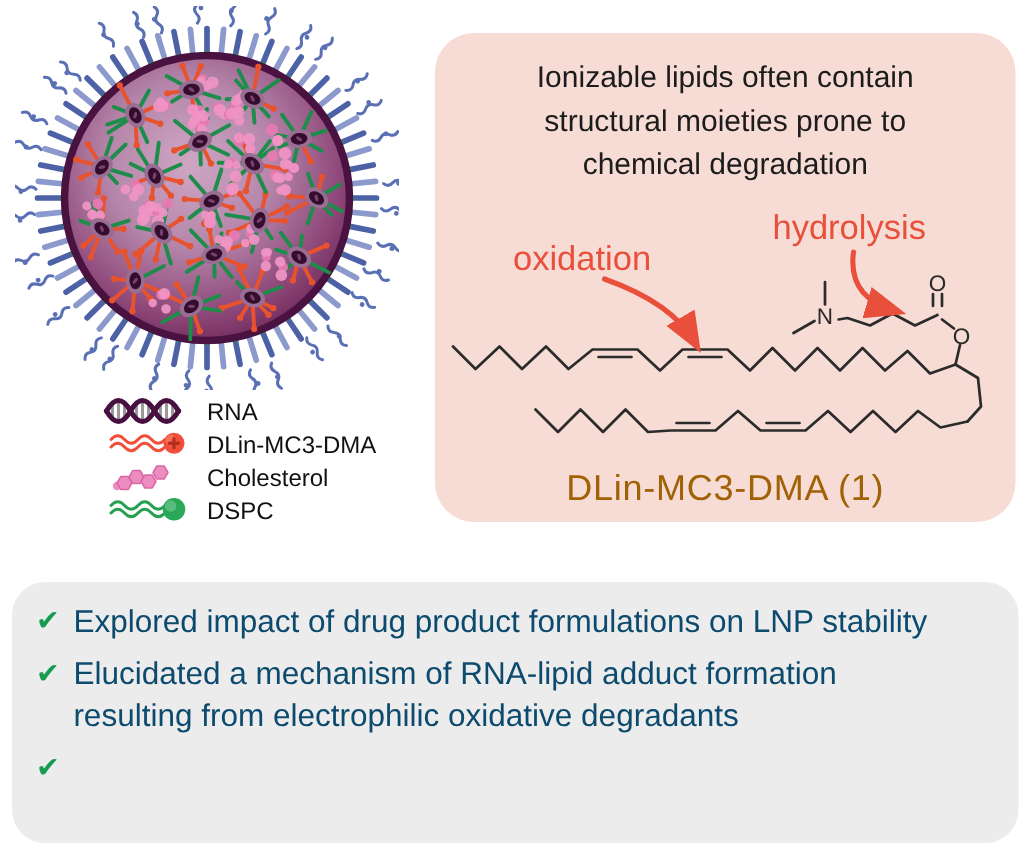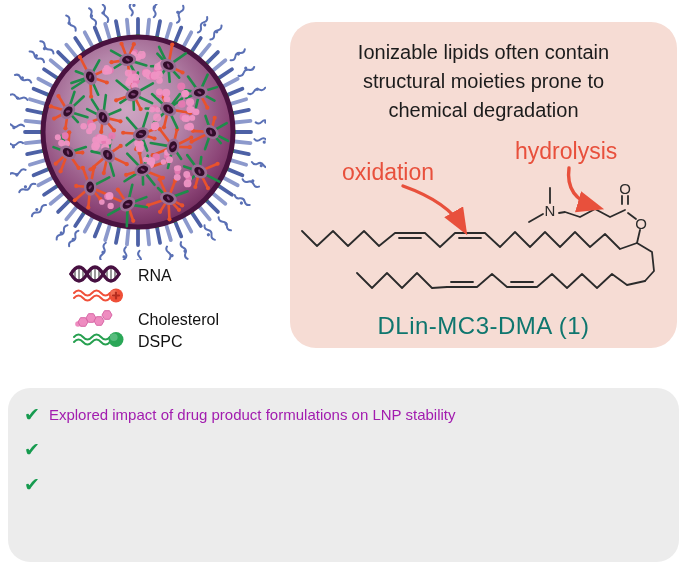--- a/index.html
+++ b/index.html
@@ -22,31 +22,31 @@
   .pink-title{
     position:absolute;top:16px;left:0;right:0;text-align:center;
     font-size:20px;line-height:29px;white-space:pre-line;color:#1c1c1c;
   }
   .red-label{position:absolute;font-size:23px;color:#e8503c;white-space:nowrap}
   .red-label.ox{left:52px;top:137px}
   .red-label.hy{left:225px;top:116px}
   .mol-svg{position:absolute;left:0;top:0;width:387px;height:326px}
   .mol-name{
     position:absolute;left:0;right:0;top:290px;text-align:center;
-    font-size:24px;color:#0f766e;letter-spacing:.5px;
+    font-size:24px;color:#a16207;letter-spacing:.5px;
   }
   
   .gray-panel{
     position:absolute;left:8px;top:388px;width:671px;height:174px;
     background:#ececec;border-radius:22px;box-sizing:border-box;
     padding:13px 14px 0 16px;
   }
   .bullet{display:flex;align-items:flex-start;margin-bottom:7px}
   .check{color:#169b4f;font-size:19px;line-height:28px;margin-right:9px;flex:0 0 auto}
-  .bullet-text{font-size:15px;line-height:28px;white-space:pre-line;color:#a21caf}
+  .bullet-text{font-size:21px;line-height:28px;white-space:pre-line;color:#0c4a6e}
 </style>
 </head>
 <body>
 
 <div class="lnp-wrap">
   <svg width="256" height="256" viewBox="-128 -128 256 256">
     <defs>
       <radialGradient id="coreG" cx="44%" cy="38%" r="72%">
         <stop offset="0%" stop-color="#cfa6c4"></stop>
         <stop offset="40%" stop-color="#b586aa"></stop>
@@ -730,20 +730,21 @@
         <path d="M14,8 q4.5,-5 9,0 t9,0 t9,0 t9,0"></path>
         <path d="M14,13 q4.5,-5 9,0 t9,0 t9,0 t9,0"></path>
       </g>
       <circle cx="56" cy="10.5" r="7" fill="#ef4f38"></circle>
       <circle cx="54" cy="8.5" r="3.6" fill="#f47b60" opacity="0.75"></circle>
       <g stroke="#b52d1f" stroke-width="2.2" stroke-linecap="round">
         <line x1="53" y1="10.5" x2="59" y2="10.5"></line>
           <line x1="56" y1="7.5" x2="56" y2="13.5"></line>
       </g>
     </svg>
+    <span class="legend-label">DLin-MC3-DMA</span>
   </div>
   <div class="legend-row">
     <svg viewBox="0 0 72 22">
       <g fill="#ee8cc0" stroke="#d867a6" stroke-width="1" stroke-linejoin="round">
         <circle cx="18" cy="17" r="2.8" stroke="none"></circle>
         <polygon points="28,15 25.5,19.3 20.5,19.3 18,15 20.5,10.7 25.5,10.7"></polygon>
         <polygon points="36,11 33.5,15.3 28.5,15.3 26,11 28.5,6.7 33.5,6.7"></polygon>
         <polygon points="44,14 41.5,18.3 36.5,18.3 34,14 36.5,9.7 41.5,9.7"></polygon>
         <polygon points="52,8 49.5,12.3 44.5,12.3 42,8 44.5,3.7 49.5,3.7"></polygon>
       </g>
@@ -815,17 +816,19 @@
   <div class="mol-name">DLin-MC3-DMA (1)</div>
 </div>
 
 <div class="gray-panel">
   <div class="bullet">
     <span class="check">✔</span>
     <span class="bullet-text">Explored impact of drug product formulations on LNP stability</span>
   </div>
   <div class="bullet">
     <span class="check">✔</span>
+    <span class="bullet-text">Elucidated a mechanism of RNA-lipid adduct formation
+resulting from electrophilic oxidative degradants</span>
   </div>
   <div class="bullet">
     <span class="check">✔</span>
   </div>
 </div>
 
 </body></html>

